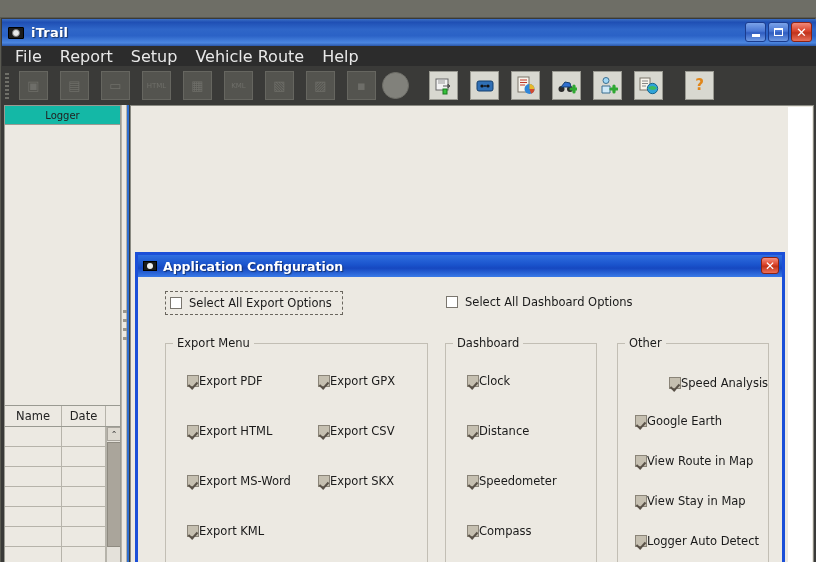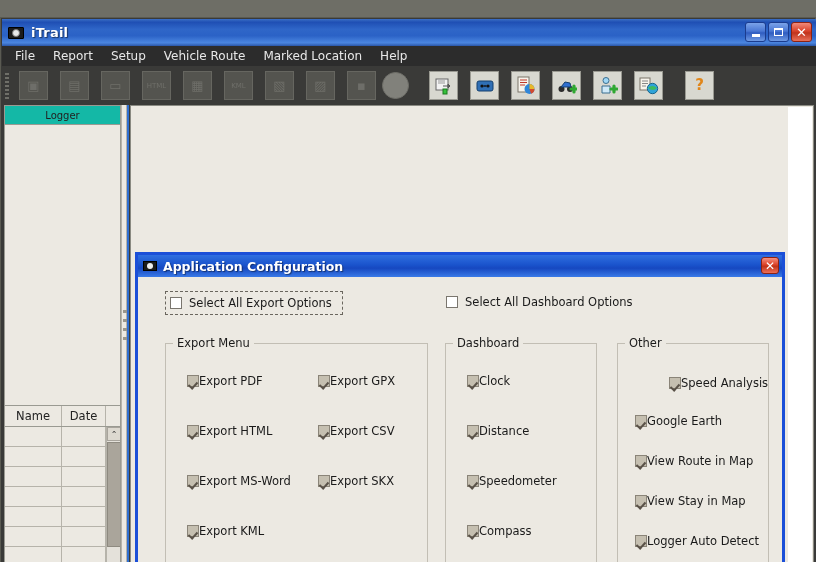--- a/index.html
+++ b/index.html
@@ -27,21 +27,21 @@
           display:flex;align-items:center;justify-content:center;box-sizing:border-box;}
   .tb-btn.min,.tb-btn.max{background:linear-gradient(180deg,#7ba3e8 0%,#4a77d4 45%,#2f5cc0 55%,#6f9ae4 100%);}
   .tb-btn.close{background:linear-gradient(180deg,#f08a7a 0%,#d8422a 45%,#c0331c 55%,#e8715a 100%);border-color:#8e2211;}
   .gl-min{width:8px;height:3px;background:#fff;margin-top:6px;}
   .gl-max{width:9px;height:8px;border:1px solid #fff;border-top-width:2px;box-sizing:border-box;}
   .gl-x{color:#fff;font-size:13px;font-weight:bold;line-height:1;font-family:"DejaVu Sans",sans-serif;}
 
   
   .menubar{position:absolute;left:1px;top:28px;width:814px;height:20px;background:#2c2c2c;
            display:flex;align-items:center;border-bottom:1px solid #1d1d1d;}
-  .menu-item{color:#e8e8e8;font-size:12px;padding:2px 9px;cursor:default;}
+  .menu-item{color:#e8e8e8;font-size:16px;padding:2px 9px;cursor:default;}
   .menu-item:first-child{margin-left:4px;}
 
   
   .toolbar{position:absolute;left:1px;top:48px;width:814px;height:39px;background:#3a3a38;
            display:flex;align-items:center;border-bottom:1px solid #8a8a82;}
   .grip{width:4px;height:26px;margin-left:3px;margin-right:4px;
         background:repeating-linear-gradient(180deg,#6f6f68 0 2px,transparent 2px 4px);}
   .tbtn{width:29px;height:29px;margin:0 6px;box-sizing:border-box;position:relative;
         display:flex;align-items:center;justify-content:center;}
   .tbtn.dim{background:#6a6a62;border:1px solid #8a8a82;opacity:.55;}
@@ -142,21 +142,20 @@
             <span class="gl-x">✕</span>
           </span>
       </span>
     </div>
 
     <div class="menubar">
       <div class="menu-item">File</div>
       <div class="menu-item">Report</div>
       <div class="menu-item">Setup</div>
       <div class="menu-item">Vehicle Route</div>
-      <div class="menu-item">Marked Location</div>
       <div class="menu-item">Help</div>
     </div>
 
     <div class="toolbar">
       <span class="grip"></span>
 
       <span class="tbtn dim">
           <span class="ic-dim">▣</span>
         </span>
       <span class="tbtn dim">

